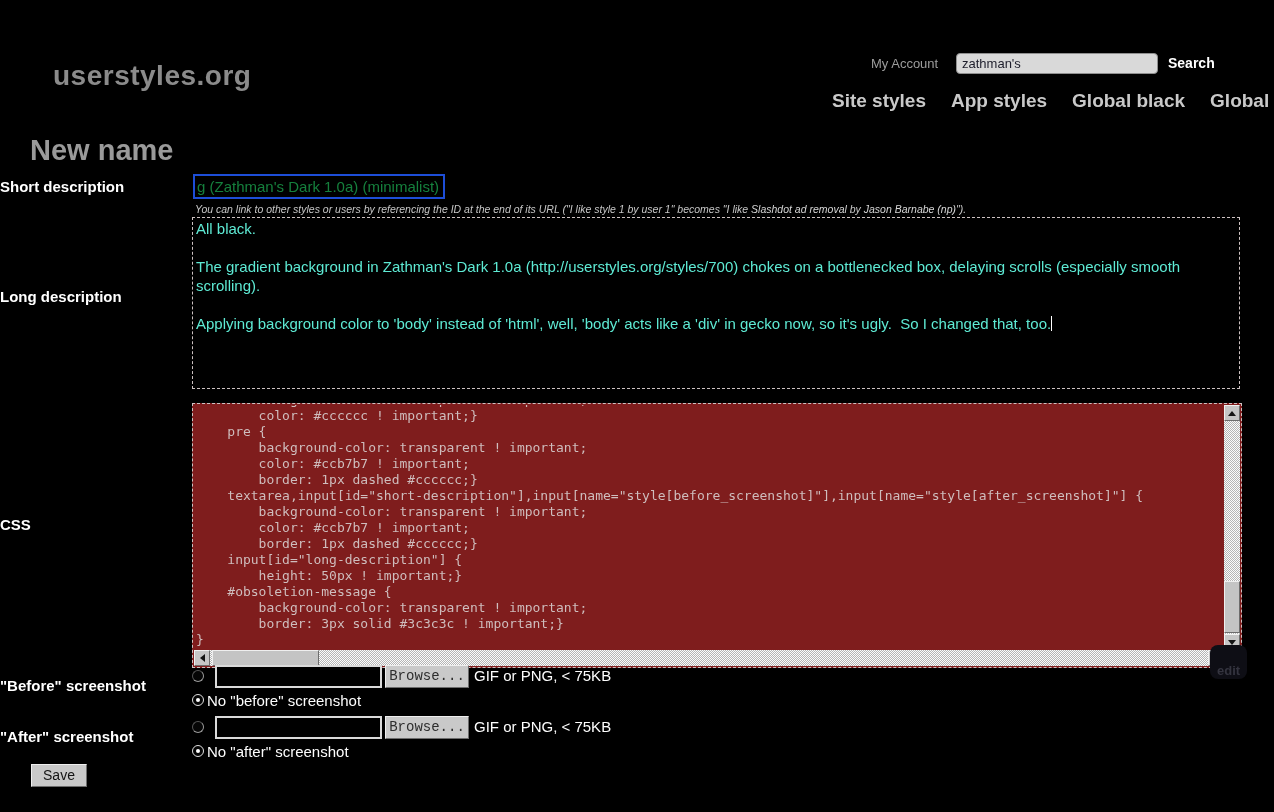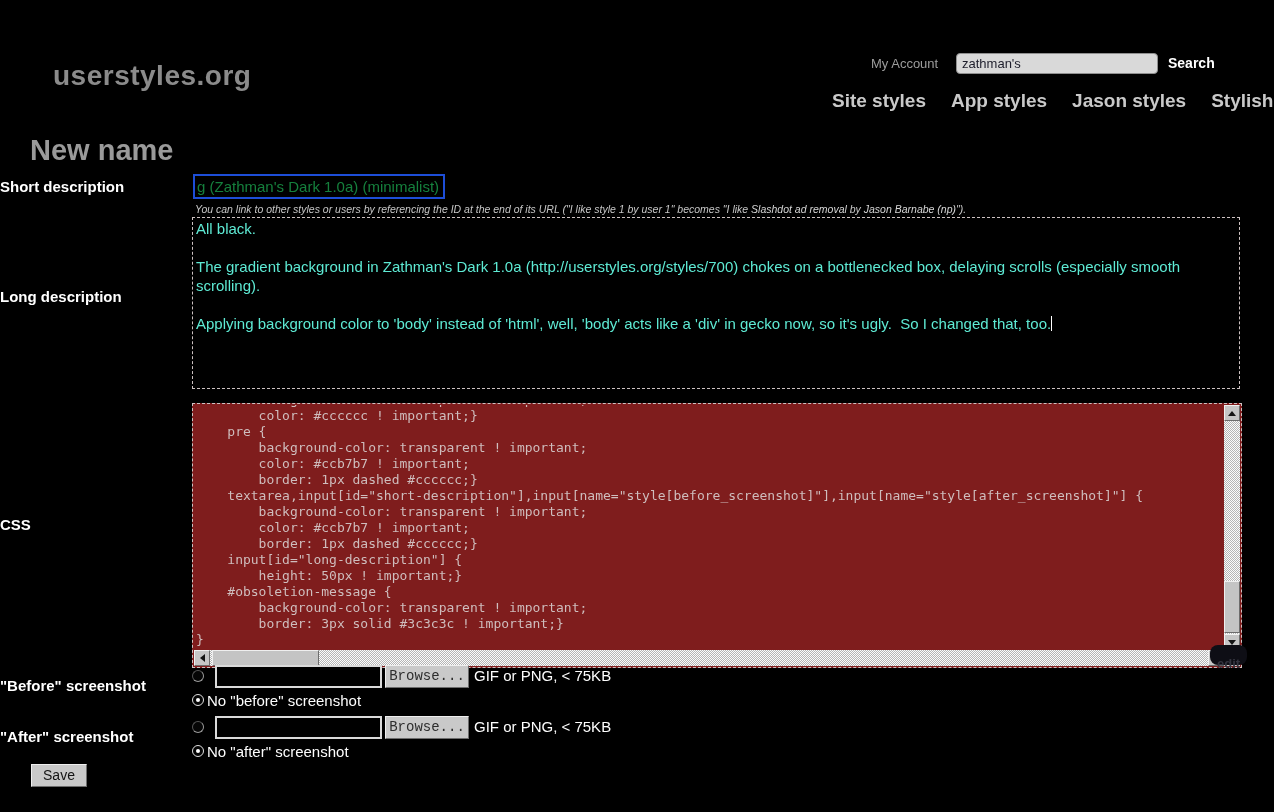--- a/index.html
+++ b/index.html
@@ -64,21 +64,21 @@
   .vscroll { position:absolute; right:1px; top:1px; bottom:17px; width:16px; display:flex; flex-direction:column; }
   .vtrack { flex:1; position:relative; }
   .vthumb { position:absolute; left:0; top:160px; width:16px; height:52px; background:#c4c4c4;
       border:1px solid; border-color:#efefef #6d6d6d #6d6d6d #efefef; cursor:pointer; }
   .hscroll { position:absolute; left:1px; bottom:1px; right:17px; height:16px; display:flex; }
   .htrack { flex:1; position:relative; }
   .hthumb { position:absolute; top:0; left:2px; width:107px; height:16px; background:#c4c4c4;
       border:1px solid; border-color:#efefef #6d6d6d #6d6d6d #efefef; cursor:pointer; }
   .sb-corner { position:absolute; right:1px; bottom:1px; width:16px; height:16px; background:#c6c6c6; }
 
-  .edit-hint { position:absolute; left:1210px; top:599px; height:17px; line-height:17px; padding:10px 7px;
+  .edit-hint { position:absolute; left:1210px; top:599px; height:17px; line-height:17px; padding:17px 7px;
       font-size:13px; font-weight:bold; color:#34343f; background:#0e0e15; border-radius:8px; cursor:pointer; }
 
   
   .radio { position:absolute; width:12px; height:12px; border-radius:50%; background:#050505;
       border:1px solid #9a9a9a; border-top-color:#555; border-left-color:#555; cursor:pointer; }
   .radio.checked { border-color:#e0e0e0; }
   .radio.checked::after { content:""; position:absolute; left:3px; top:3px; width:4px; height:4px;
       border-radius:50%; background:#fff; }
   .file-input { position:absolute; width:167px; height:23px; background:#000; border:2px solid #dadada;
       color:#e8dcdc; font-size:14px; line-height:19px; padding:0 3px; overflow:hidden; white-space:nowrap; }
@@ -97,22 +97,22 @@
 
 <div class="screen">
 
   <div class="logo">userstyles.org</div>
   <div class="my-account">My Account</div>
   <div class="search-input">zathman's</div>
   <button class="search-btn">Search</button>
   <div class="nav">
     <span class="nav-item">Site styles</span>
     <span class="nav-item">App styles</span>
-    <span class="nav-item">Jason styles</span>
-    <span class="nav-item">Stylish</span>
+    <span class="nav-item">Global black</span>
+    <span class="nav-item">Global</span>
   </div>
 
   <h1 class="page-title">New name</h1>
 
   <div class="flabel lbl-short">Short description</div>
   <div class="flabel lbl-long">Long description</div>
   <div class="flabel lbl-css">CSS</div>
   <div class="flabel lbl-before">"Before" screenshot</div>
   <div class="flabel lbl-after">"After" screenshot</div>
 

